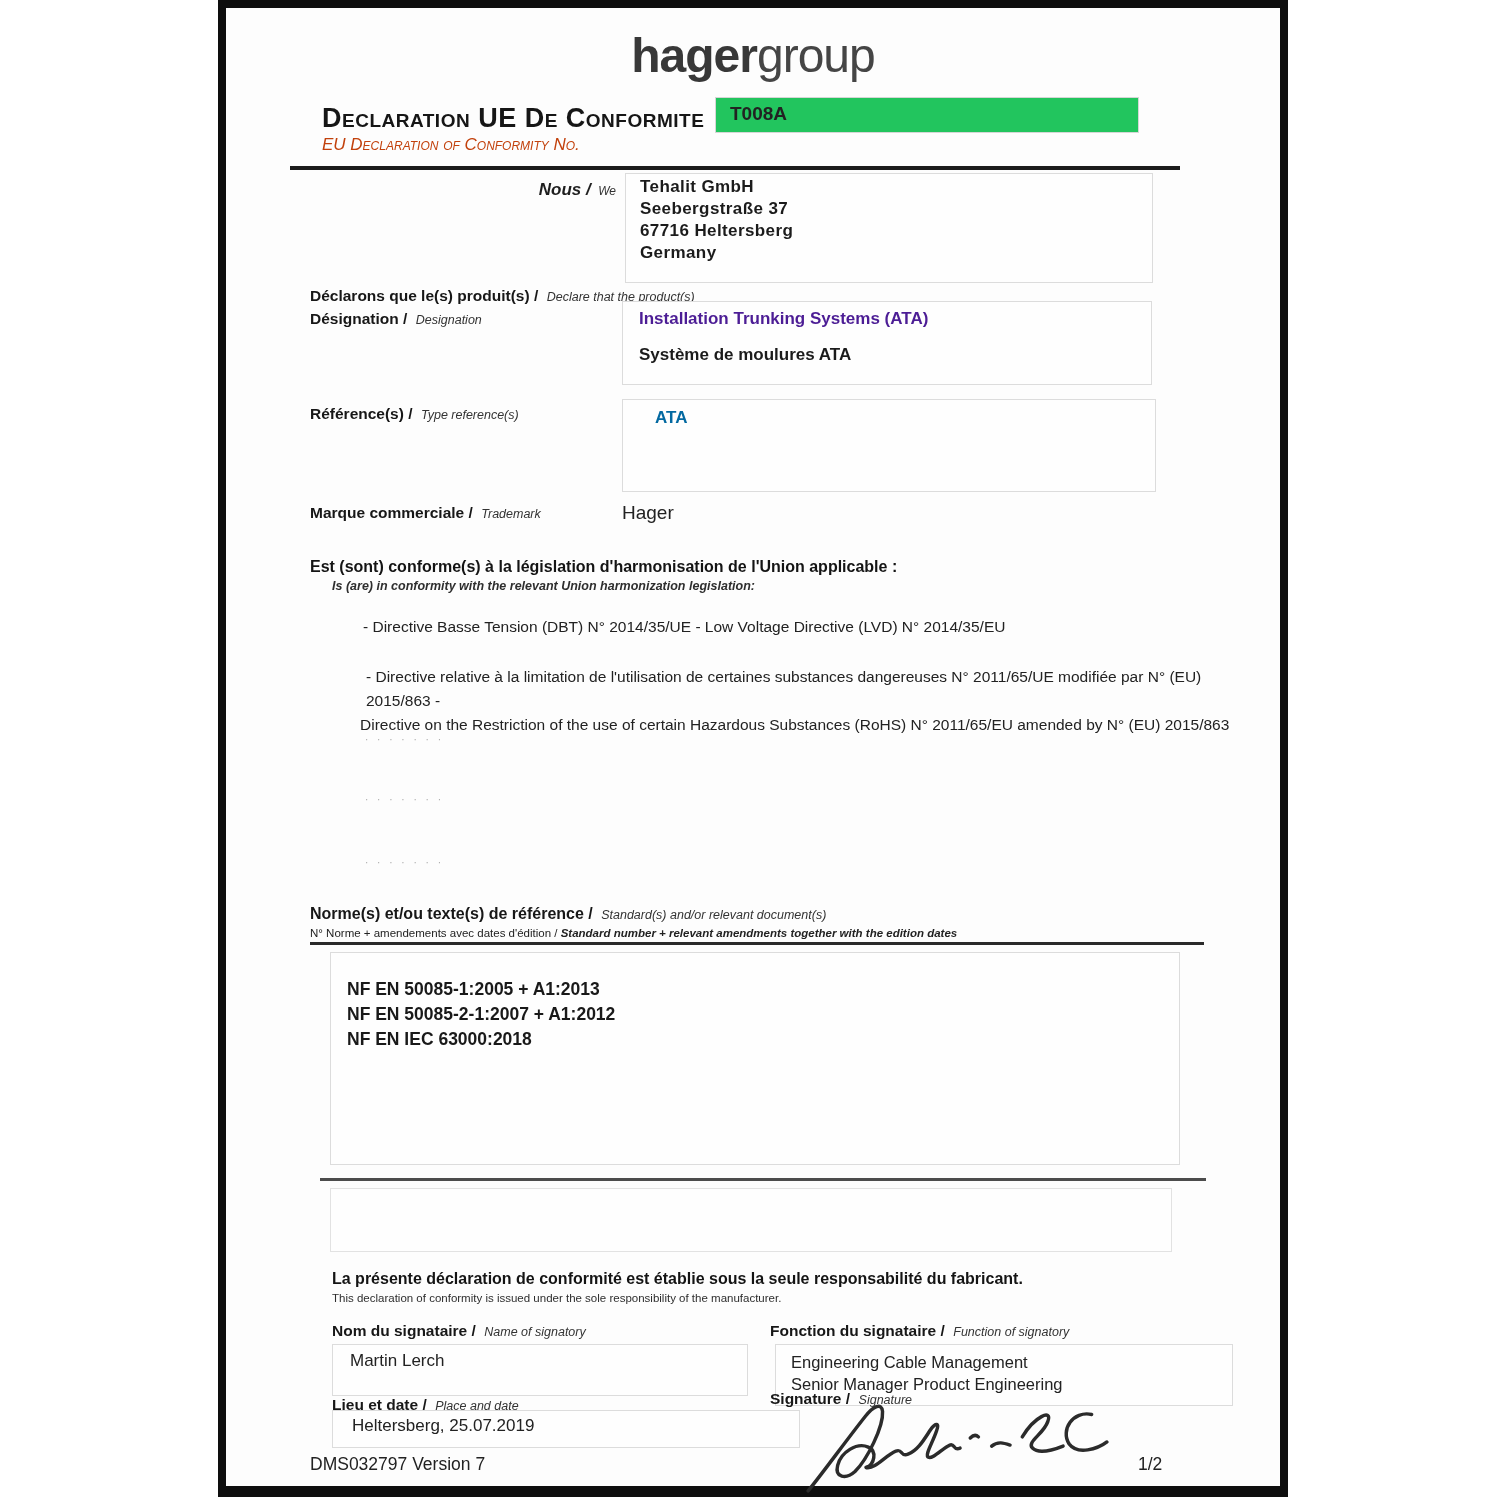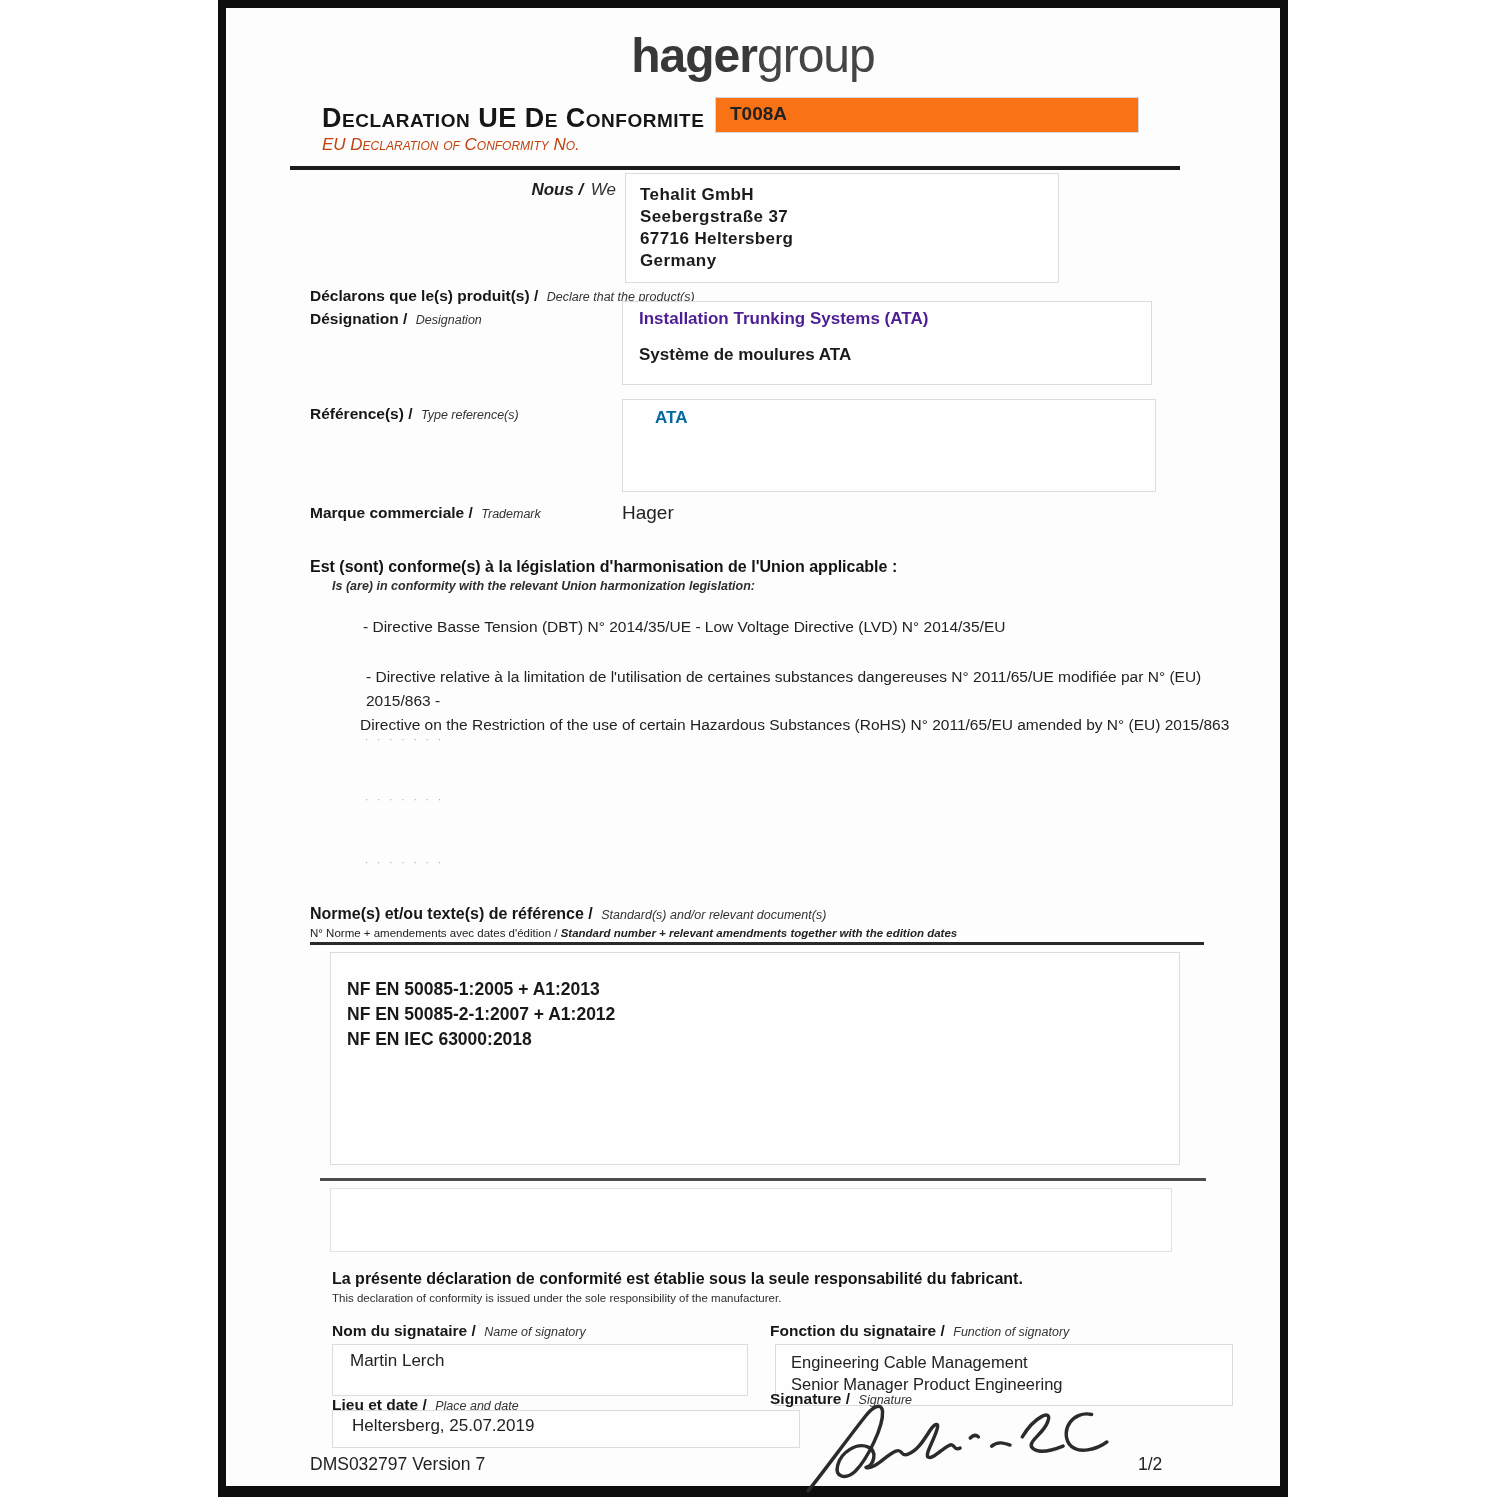--- a/index.html
+++ b/index.html
@@ -18,39 +18,39 @@
 
   
   .logo { left:0; top:20px; width:100%; text-align:center; font-size:48px; letter-spacing:-1px; color:#383838; }
   .logo .b { font-weight:bold; }
   .logo .l { font-weight:normal; color:#454545; }
 
   
   .title-row { left:96px; top:95px; white-space:nowrap; }
   .title-fr { font-weight:bold; font-size:27px; font-variant:small-caps; letter-spacing:0.5px; color:#161616; }
   .title-no { font-weight:bold; font-size:23px; margin-left:16px; color:#161616; }
-  .number-box { left:489px; top:89px; width:424px; height:36px; border:1px solid #d6d6d6; background:#f97316; padding:5px 0 0 14px; font-weight:bold; font-size:19px; color:#222; }
+  .number-box { left:489px; top:89px; width:424px; height:36px; border:1px solid #d6d6d6; background:#22c55e; padding:5px 0 0 14px; font-weight:bold; font-size:19px; color:#222; }
   .subtitle { left:96px; top:127px; font-style:italic; font-variant:small-caps; font-size:17px; color:#c2410c; }
 
   .rule1 { left:64px; top:158px; width:890px; height:4px; background:#1c1c1c; }
   .rule2 { left:84px; top:934px; width:894px; height:3px; background:#2a2a2a; }
   .rule3 { left:94px; top:1170px; width:886px; height:3px; background:#4c4c4c; }
 
   
   .lbl { white-space:nowrap; }
   .lbl .fr { font-weight:bold; font-size:15.5px; color:#171717; }
   .lbl .en { font-style:italic; font-size:12.5px; color:#333; margin-left:4px; }
 
   
   .fbox { border:1px solid #dcdcdc; background:#fefefe; }
-  .address-box { left:399px; top:165px; width:434px; height:110px; padding:10px 14px; }
+  .address-box { left:399px; top:165px; width:528px; height:110px; padding:2px 14px; }
   .address-box div { font-weight:bold; font-size:17px; line-height:22px; letter-spacing:0.4px; color:#1b1b1b; }
   .nous { left:250px; top:172px; width:140px; text-align:right; }
   .nous .fr { font-weight:bold; font-style:italic; font-size:17px; }
-  .nous .en { font-style:italic; font-size:17px; color:#333; margin-left:3px; }
+  .nous .en { font-style:italic; font-size:12px; color:#333; margin-left:3px; }
 
   .declare-line { left:84px; top:279px; }
   .designation-label { left:84px; top:302px; }
   .designation-box { left:396px; top:293px; width:530px; height:84px; padding:7px 16px; }
   .designation-box .v1 { font-weight:bold; font-size:17px; color:#4c1d95; }
   .designation-box .v2 { font-weight:bold; font-size:17px; color:#1b1b1b; margin-top:16px; }
 
   .reference-label { left:84px; top:397px; }
   .reference-box { left:396px; top:391px; width:534px; height:93px; padding:8px 32px; font-weight:bold; font-size:17px; color:#0369a1; }
 

